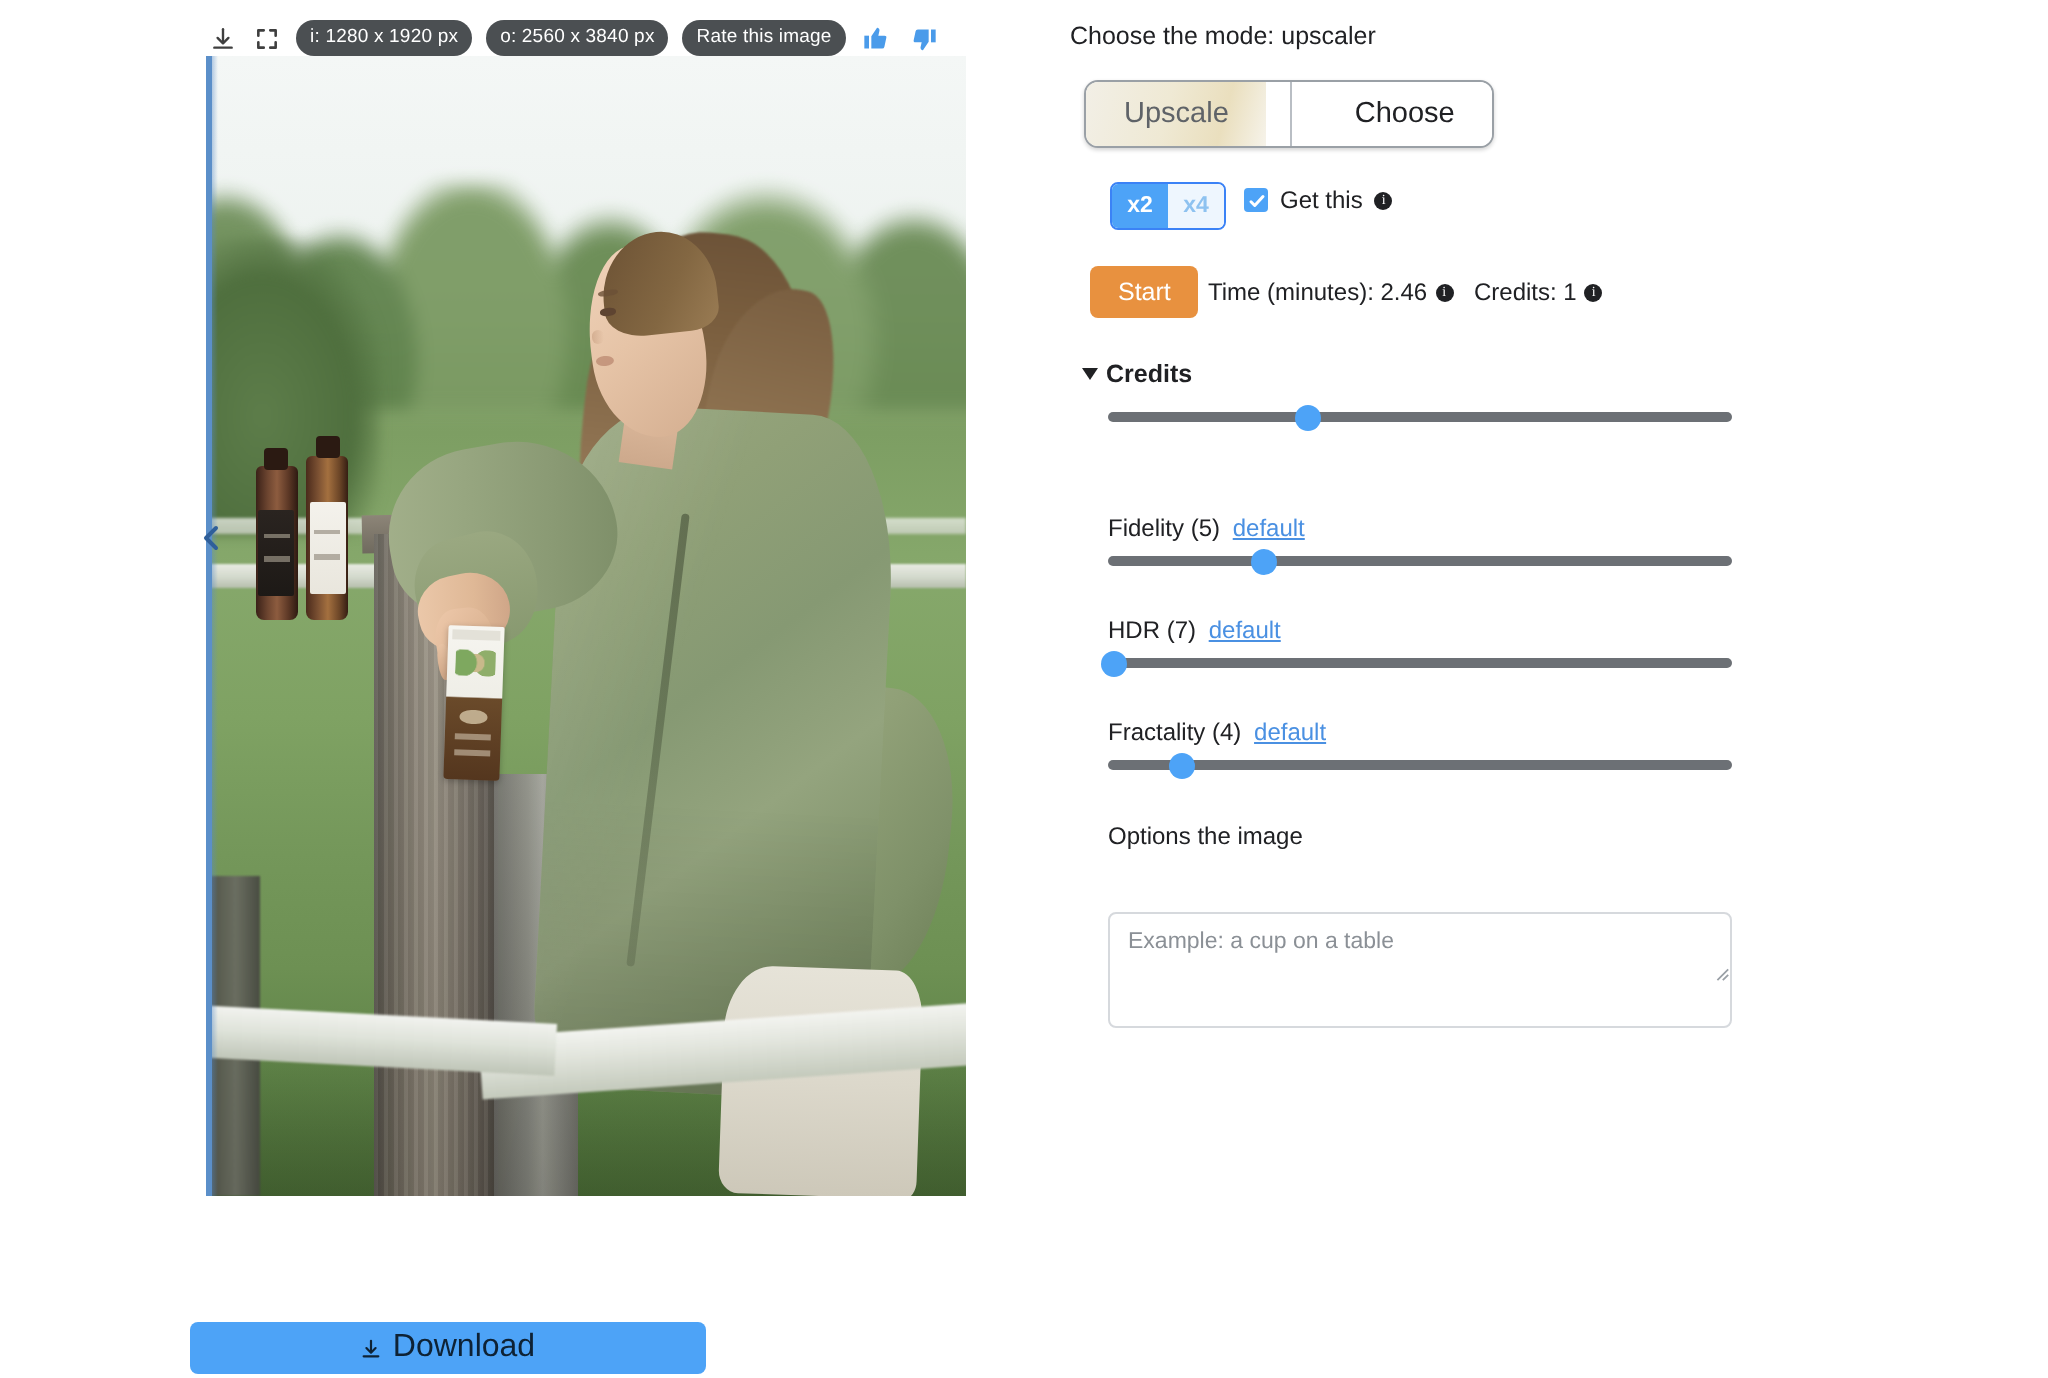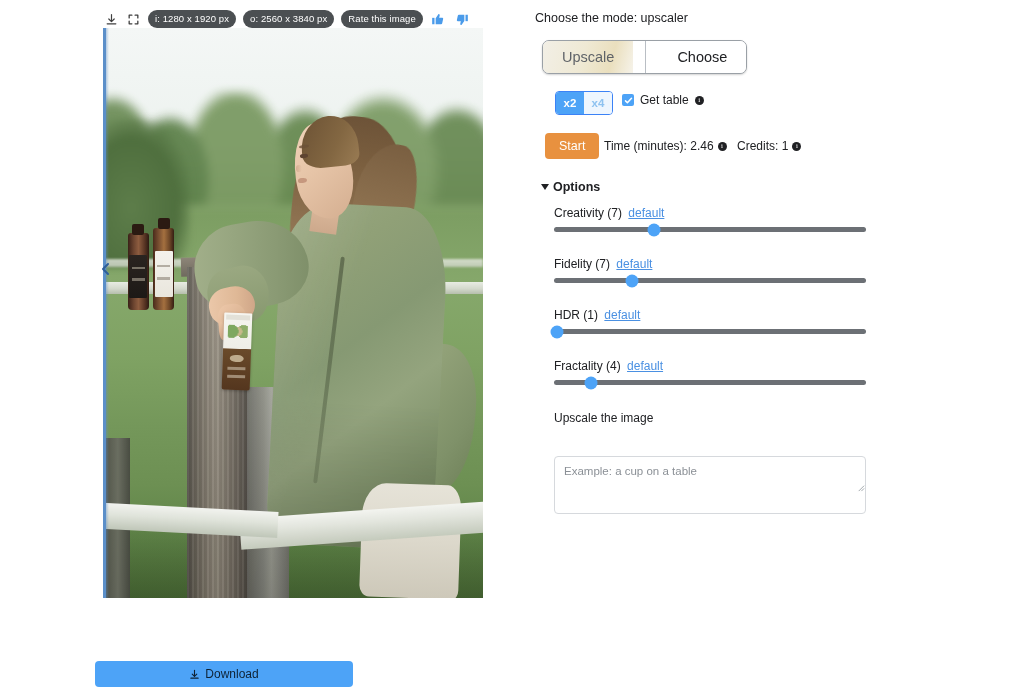--- a/index.html
+++ b/index.html
@@ -497,21 +497,21 @@
   .download-btn {
     position: absolute;
     left: 95px;
     top: 661px;
     width: 258px;
     height: 26px;
     background: #4da3f7;
     border: none;
     border-radius: 4px;
     color: #0e2235;
-    font-size: 12px;
+    font-size: 16px;
     font-family: "Liberation Sans", sans-serif;
     display: flex;
     align-items: center;
     justify-content: center;
     gap: 5px;
     cursor: pointer;
   }
   .download-btn svg { display:block; }
 
   
@@ -857,81 +857,77 @@
     <button class="sel">x2</button>
     <button>x4</button>
   </div>
 
   <div class="email-row">
     <span class="cbx">
       <svg width="9" height="9" viewBox="0 0 24 24" fill="none" stroke="#ffffff" stroke-width="4" stroke-linecap="round" stroke-linejoin="round">
         <path d="M4 13l5 5L20 6"></path>
       </svg>
     </span>
-    <span>Get table</span>
+    <span>Get this</span>
     <span class="info-dot">i</span>
   </div>
 
   <button class="start-btn">Start</button>
 
   <div class="meta-time">
     <span>Time (minutes): 2.46</span>
     <span class="info-dot">i</span>
   </div>
 
   <div class="meta-credits">
     <span>Credits: 1</span>
     <span class="info-dot">i</span>
   </div>
 
   <div class="options-head">
     <span class="caret"></span>
-    <span>Options</span>
+    <span>Credits</span>
   </div>
 
   <div class="slider-block" style="top:206px">
-    <div class="slider-label">
-      <span>Creativity (7)</span>
-      <a>default</a>
-    </div>
     <div class="track">
       <div class="thumb" style="left:32%"></div>
     </div>
   </div>
 
   <div class="slider-block" style="top:257px">
     <div class="slider-label">
-      <span>Fidelity (7)</span>
+      <span>Fidelity (5)</span>
       <a>default</a>
     </div>
     <div class="track">
       <div class="thumb" style="left:25%"></div>
     </div>
   </div>
 
   <div class="slider-block" style="top:308px">
     <div class="slider-label">
-      <span>HDR (1)</span>
+      <span>HDR (7)</span>
       <a>default</a>
     </div>
     <div class="track">
       <div class="thumb" style="left:1%"></div>
     </div>
   </div>
 
   <div class="slider-block" style="top:359px">
     <div class="slider-label">
       <span>Fractality (4)</span>
       <a>default</a>
     </div>
     <div class="track">
       <div class="thumb" style="left:12%"></div>
     </div>
   </div>
 
-  <div class="describe-label">Upscale the image</div>
+  <div class="describe-label">Options the image</div>
   <textarea class="describe-ta" placeholder="Example: a cup on a table" style=""></textarea>
   <span class="resize-grip">
     <svg width="9" height="9" viewBox="0 0 10 10" stroke="currentColor" stroke-width="1" fill="none">
       <path d="M9 3 L3 9 M9 6 L6 9"></path>
     </svg>
   </span>
 </div>
 
 </body></html>

